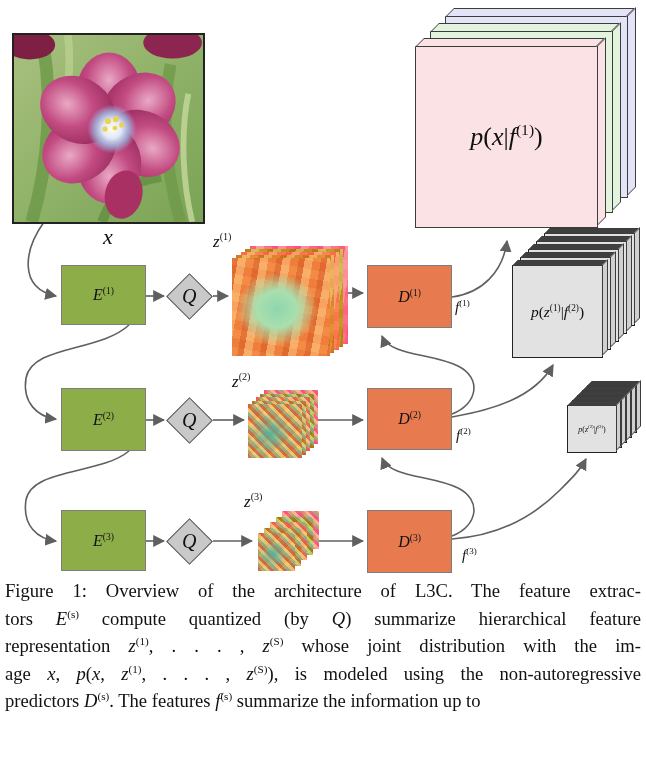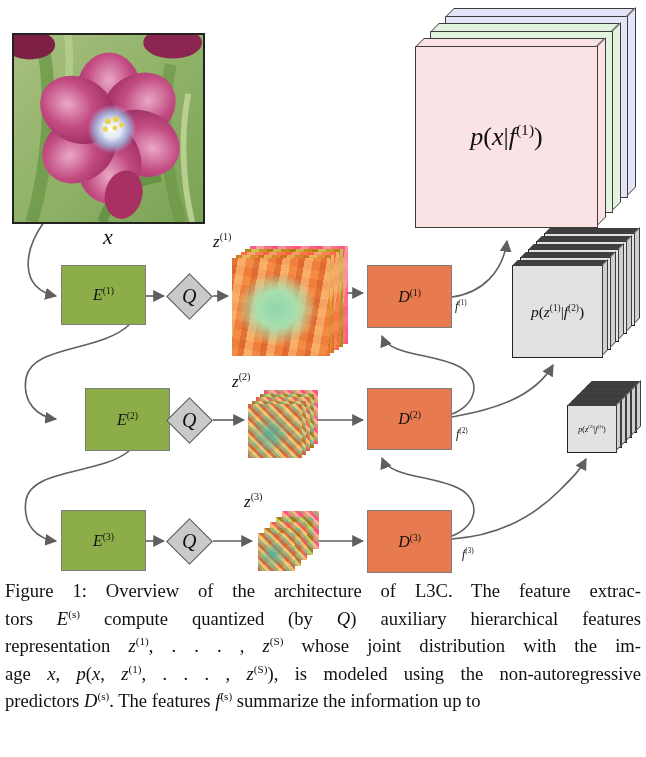--- a/index.html
+++ b/index.html
@@ -39,21 +39,21 @@
   .fmB{background-color:#e8a34e;background-image:
       radial-gradient(46% 46% at 42% 55%, rgba(78,178,158,.9), rgba(78,178,158,0) 75%),
       repeating-linear-gradient(45deg, rgba(198,58,40,.5) 0 3px, rgba(92,172,152,.45) 3px 6px, rgba(250,222,132,.5) 6px 9px),
       repeating-linear-gradient(-40deg, rgba(230,120,60,.4) 0 4px, rgba(120,190,170,.35) 4px 8px, rgba(240,202,122,.4) 8px 12px);}
   .fl:nth-child(1){filter:hue-rotate(-38deg) saturate(1.25);}
   .fl:nth-child(2){filter:hue-rotate(28deg);}
   .fl:nth-child(3){filter:hue-rotate(-14deg) saturate(1.1);}
   .fl:nth-child(4){filter:hue-rotate(12deg);}
   
   .zlab{position:absolute;font-size:17px;}
-  .flab{position:absolute;font-size:12px;}
+  .flab{position:absolute;font-size:15px;}
   
   #caption{position:absolute;left:5px;top:577px;width:636px;font-size:18.6px;line-height:27.6px;}
   .cap-line{text-align:justify;text-align-last:justify;white-space:nowrap;}
   .cap-line:last-child{text-align-last:left;}
 </style>
 </head>
 <body>
 
 <div id="page">
 
@@ -145,21 +145,21 @@
     <div class="fl fmA" style="left:13px;top:3px;width:98px;height:98px;"></div>
     <div class="fl fmA" style="left:9px;top:6px;width:98px;height:98px;"></div>
     <div class="fl fmA" style="left:4px;top:9px;width:98px;height:98px;"></div>
     <div class="fl fmA" style="left:0;top:12px;width:98px;height:98px;"></div>
   </div>
   <div class="node dec" style="left:367px;top:265px;width:85px;height:63px;">
       <span class="lbl"><span class="mi">D</span><sup>(1)</sup></span>
     </div>
   <div class="flab" style="left:455px;top:299px;"><span class="mi">f</span><sup>(1)</sup></div>
 
-  <div class="node enc" style="left:61px;top:388px;width:85px;height:63px;margin-left:24px;">
+  <div class="node enc" style="left:61px;top:388px;width:85px;height:63px;">
       <span class="lbl"><span class="mi">E</span><sup>(2)</sup></span>
     </div>
   <div class="qd" style="left:173px;top:404px;">
       <span class="lbl mi">Q</span>
     </div>
   <div class="zlab" style="left:232px;top:372px;"><span class="mi">z</span><sup>(2)</sup></div>
   <div class="abs" style="left:248px;top:390px;width:72px;height:68px;">
     <div class="fl fmB" style="left:16px;top:0;width:54px;height:54px;"></div>
     <div class="fl fmB" style="left:12px;top:3.5px;width:54px;height:54px;"></div>
     <div class="fl fmB" style="left:8px;top:7px;width:54px;height:54px;"></div>
@@ -207,19 +207,19 @@
   <div class="slab gray" style="--d:5px;left:587px;top:385px;width:50px;height:48px;"></div>
   <div class="slab gray" style="--d:5px;left:582px;top:390px;width:50px;height:48px;"></div>
   <div class="slab gray" style="--d:5px;left:577px;top:395px;width:50px;height:48px;"></div>
   <div class="slab gray" style="--d:5px;left:572px;top:400px;width:50px;height:48px;"></div>
   <div class="slab gray" style="--d:5px;left:567px;top:405px;width:50px;height:48px;">
     <span style="font-size:8px;"><span class="mi">p</span><span>(</span><span class="mi">z</span><sup>(2)</sup><span>|</span><span class="mi">f</span><sup>(3)</sup><span>)</span></span>
   </div>
 
   <div id="caption">
     <div class="cap-line"><span>Figure 1: Overview of the architecture of L3C. The feature extrac-</span></div>
-    <div class="cap-line"><span>tors </span><span class="mi">E</span><sup>(s)</sup><span> compute quantized (by </span><span class="mi">Q</span><span>) auxiliary hierarchical features</span></div>
+    <div class="cap-line"><span>tors </span><span class="mi">E</span><sup>(s)</sup><span> compute quantized (by </span><span class="mi">Q</span><span>) summarize hierarchical feature</span></div>
     <div class="cap-line"><span>representation </span><span class="mi">z</span><sup>(1)</sup><span>, . . . , </span><span class="mi">z</span><sup>(S)</sup><span> whose joint distribution with the im-</span></div>
     <div class="cap-line"><span>age </span><span class="mi">x</span><span>, </span><span class="mi">p</span><span>(</span><span class="mi">x</span><span>, </span><span class="mi">z</span><sup>(1)</sup><span>, . . . , </span><span class="mi">z</span><sup>(S)</sup><span>), is modeled using the non-autoregressive</span></div>
     <div class="cap-line"><span>predictors </span><span class="mi">D</span><sup>(s)</sup><span>. The features </span><span class="mi">f</span><sup>(s)</sup><span> summarize the information up to</span></div>
   </div>
 
 </div>
 
 </body></html>

